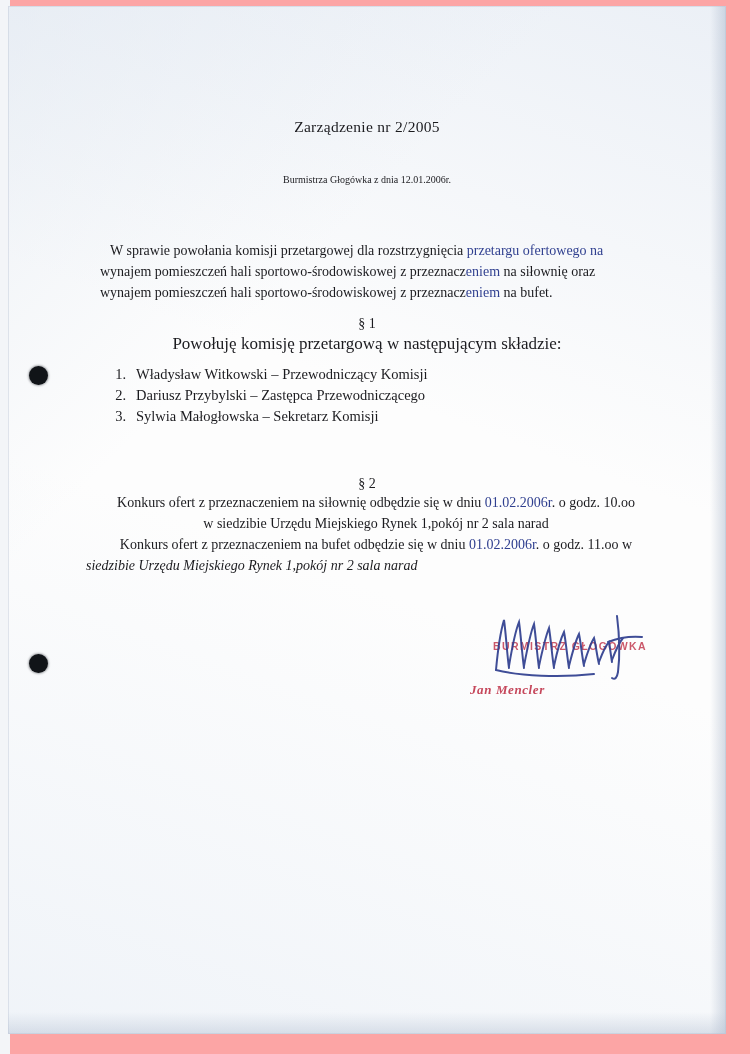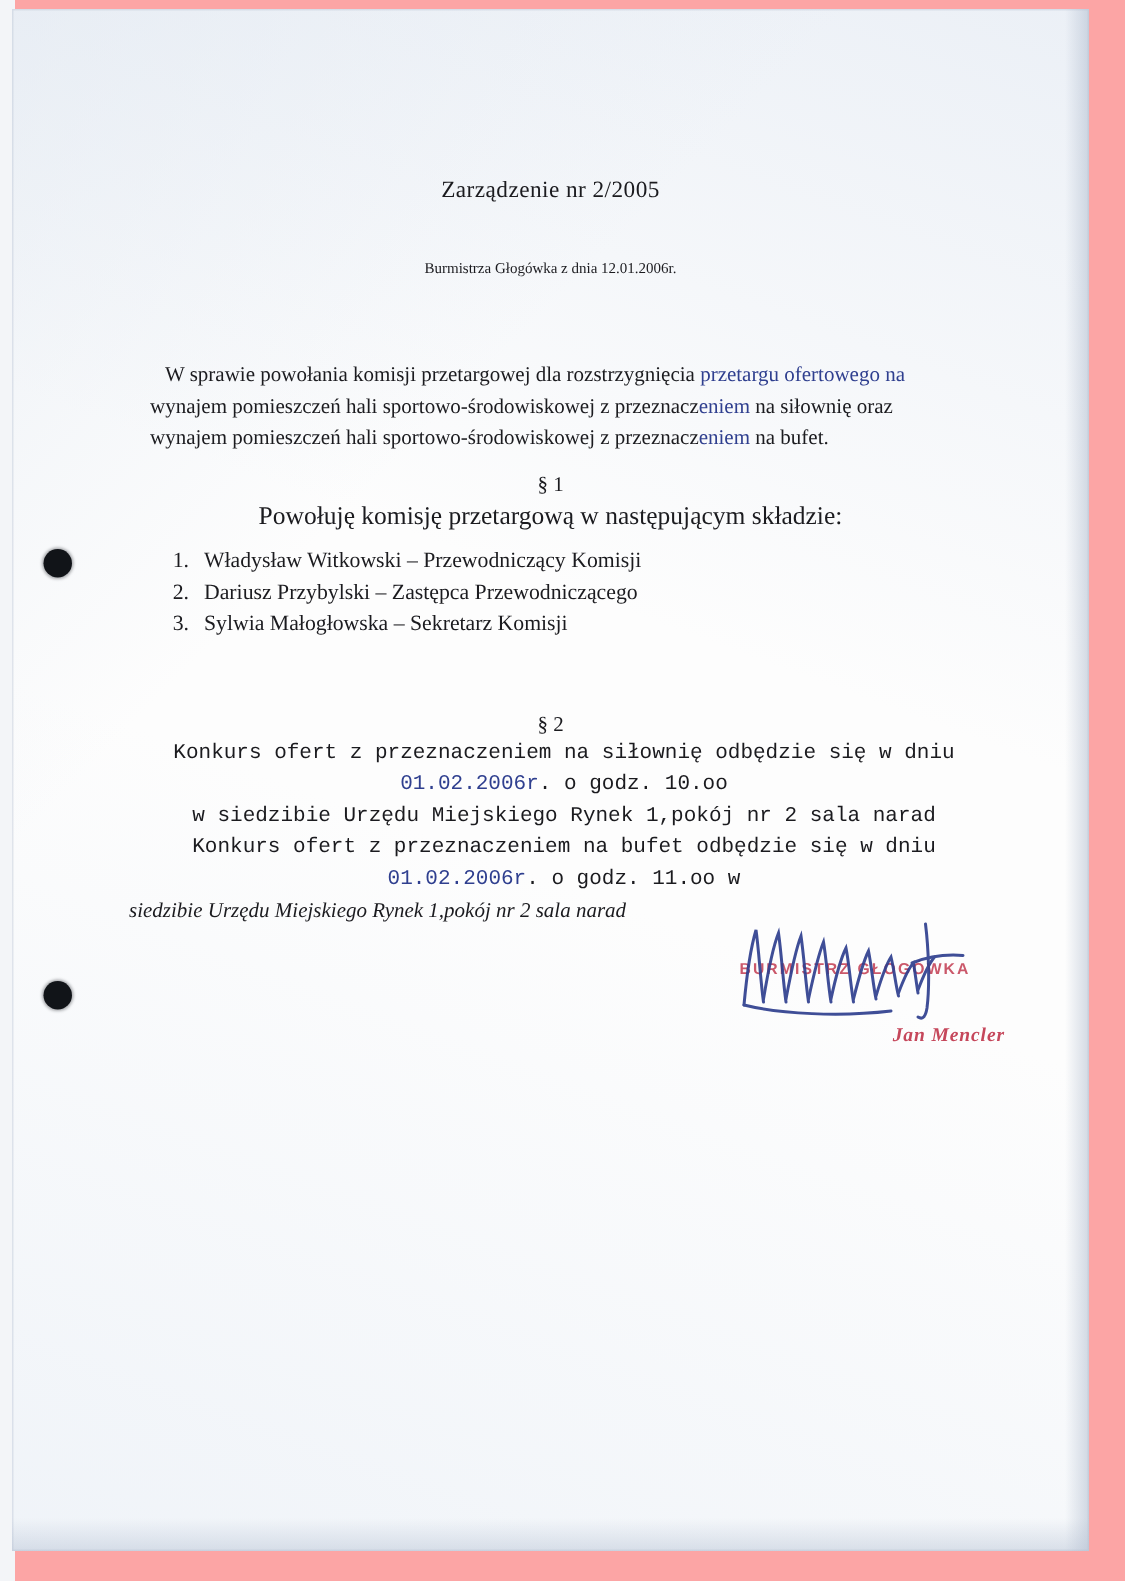--- a/index.html
+++ b/index.html
@@ -136,21 +136,21 @@
   }
   .members .num { width: 18px; text-align: right; }
   .para-2 {
     position: absolute;
     left: 78px;
     top: 486px;
     width: 580px;
     font-size: 14px;
     line-height: 21px;
   }
-  .para-2 .c { text-align: center; font-family: Liberation Mono, monospace; }
+  .para-2 .c { text-align: center; }
   .para-2 .l { text-align: left; font-style: italic; }
 
   
   .stamp-area {
     position: absolute;
     left: 462px;
     top: 606px;
     width: 200px;
     height: 100px;
   }
@@ -165,21 +165,21 @@
     font-size: 10.5px;
     font-weight: bold;
     letter-spacing: 1.4px;
     opacity: 0.82;
   }
   .stamp-name {
     position: absolute;
     left: 0;
     top: 70px;
     width: 200px;
-    text-align: right;
+    text-align: left;
     color: #c0344a;
     font-family: "Liberation Serif", serif;
     font-style: italic;
     font-weight: bold;
     font-size: 13px;
     letter-spacing: 0.6px;
     opacity: 0.9;
   }
   .signature {
     position: absolute;

